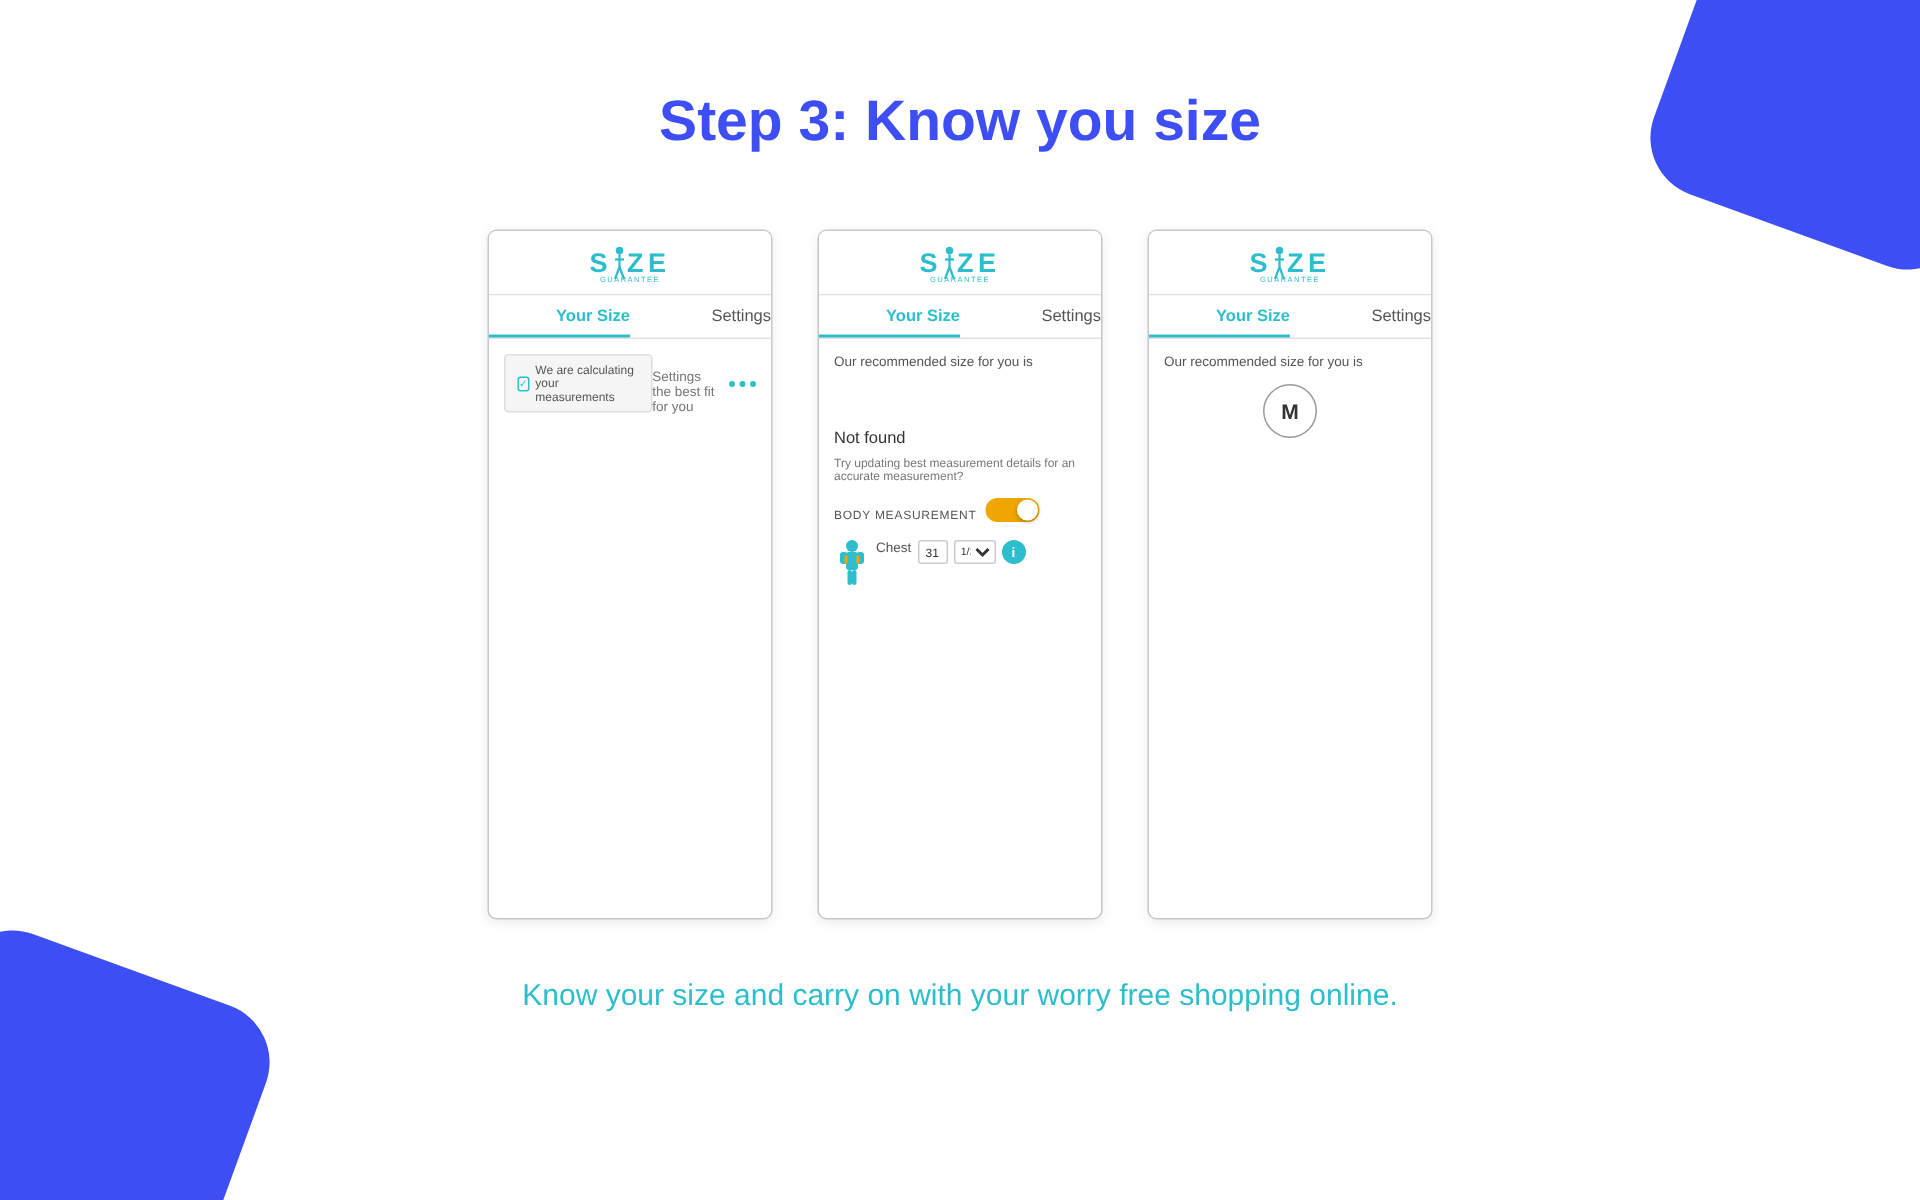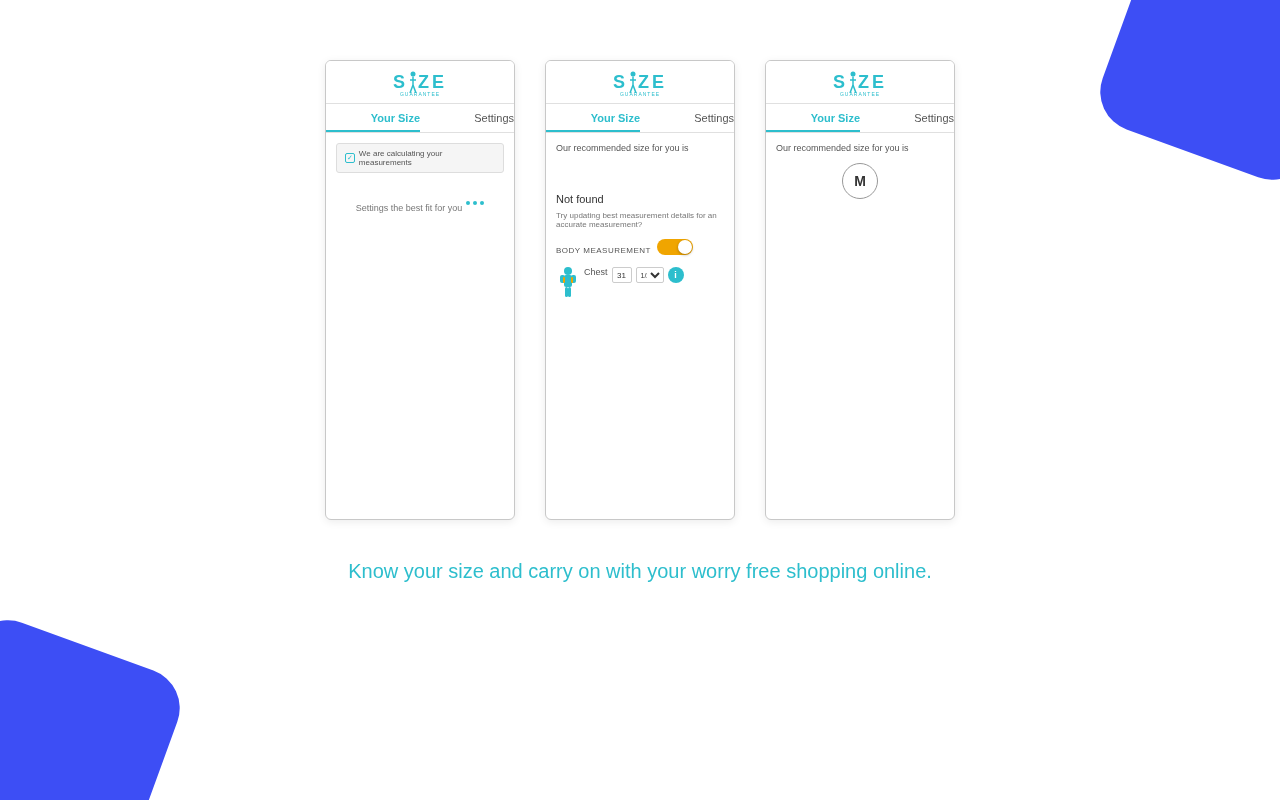--- a/index.html
+++ b/index.html
@@ -132,22 +132,22 @@
       right: 0;
       height: 2px;
       background: #2dbecd;
     }
 
     
     .card1-content {
       padding: 10px;
       flex: 1;
       display: flex;
-      flex-direction: column;
-      align-items: center;
+      flex-direction: row;
+      align-items: flex-start;
     }
 
     .calculating-box {
       background: #f5f5f5;
       border: 1px solid #ddd;
       border-radius: 3px;
       padding: 5px 8px;
       font-size: 9px;
       color: #555;
       width: 100%;
@@ -343,20 +343,21 @@
       align-items: center;
     }
   </style>
 </head>
 <body>
 
 <div class="bg-shape-top-right"></div>
 <div class="bg-shape-bottom-left"></div>
 
 <div class="content">
+  <h1 class="step-title">Step 3: Know you size</h1>
 
   <div class="screenshots-row">
 
     <div class="screenshot-card">
       <div class="logo-bar">
         <div class="logo-container">
           <div class="logo-text">
             <span style="color:#2dbecd;font-size:18px;font-weight:700;">S</span>
             <svg width="10" height="22" viewBox="0 0 10 22">
               <ellipse cx="5" cy="3" rx="2.5" ry="2.5" fill="#2dbecd"></ellipse>

